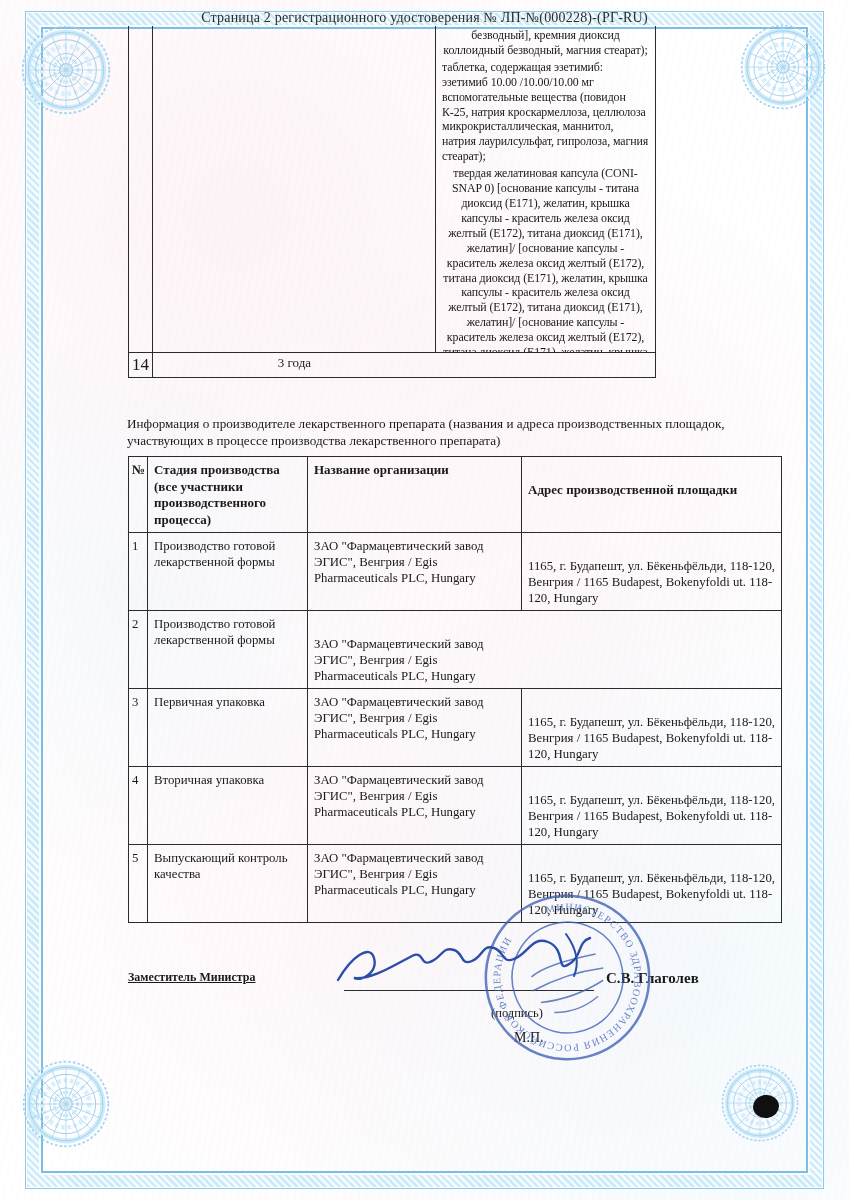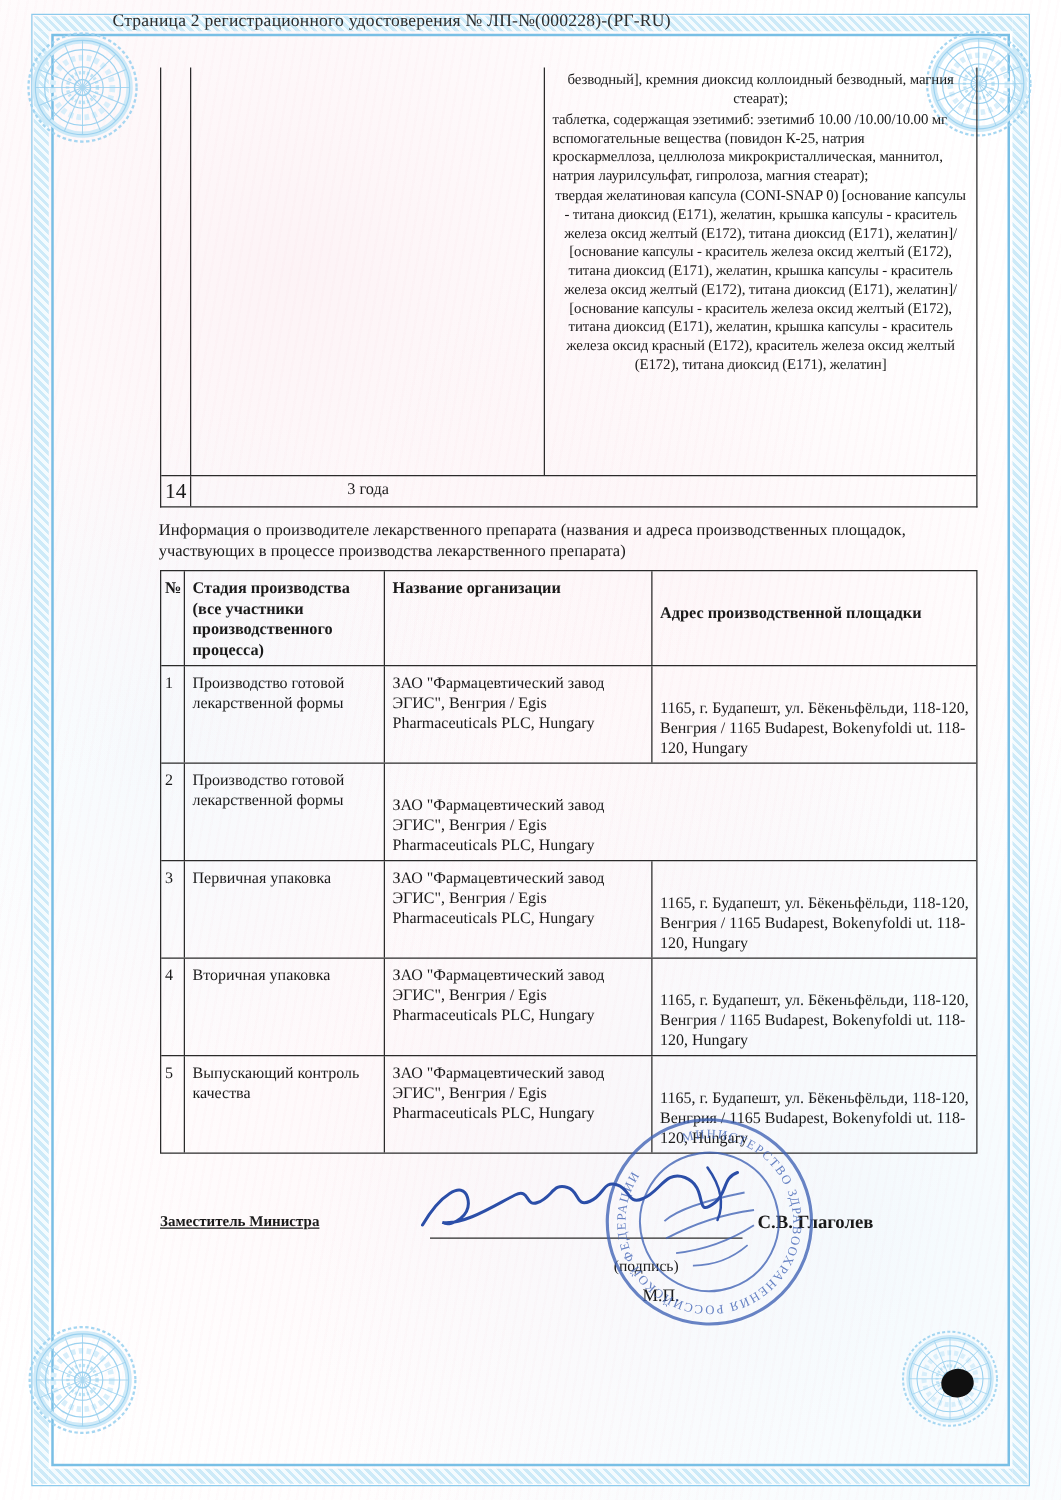--- a/index.html
+++ b/index.html
@@ -30,27 +30,27 @@
   .frame-inner{position:absolute;top:27px;bottom:27px;left:41px;right:41px;border:2px solid #79bfe5;}
 
   .rosette{position:absolute;pointer-events:none;}
   .rosette.tl{left:20px;top:24px;width:92px;height:92px;}
   .rosette.tr{left:739px;top:23px;width:88px;height:88px;}
   .rosette.bl{left:21px;top:1059px;width:90px;height:90px;}
   .rosette.br{left:720px;top:1063px;width:80px;height:80px;}
   .black-dot{position:absolute;left:753px;top:1095px;width:26px;height:23px;background:#101010;border-radius:50%;transform:rotate(-8deg);}
 
   .page-header{
-    position:absolute;left:90px;top:10px;width:669px;text-align:left;
+    position:absolute;left:90px;top:10px;width:669px;text-align:center;
     font-size:14px;color:#2c2c2c;letter-spacing:.2px;
   }
 
   
   .ttable{
-    position:absolute;left:128px;top:54px;width:654px;box-sizing:border-box;
+    position:absolute;left:128px;top:26px;width:528px;box-sizing:border-box;
     border:1.6px solid #2b2b2b;border-top:none;
   }
   .trow{display:grid;grid-template-columns:24px 283px 1fr;}
   .trow.r14{border-top:1.6px solid #2b2b2b;min-height:22px;}
   .tcell{box-sizing:border-box;padding:2px 6px;border-right:1.5px solid #2b2b2b;}
   .tcell:last-child{border-right:none;}
   .comp-cell{height:326px;overflow:hidden;font-size:11.9px;line-height:14.9px;letter-spacing:-.1px;}
   .comp-cell p{margin:0 0 2px 0;}
   .p-center{text-align:center;}
   .p-left{text-align:left;}

